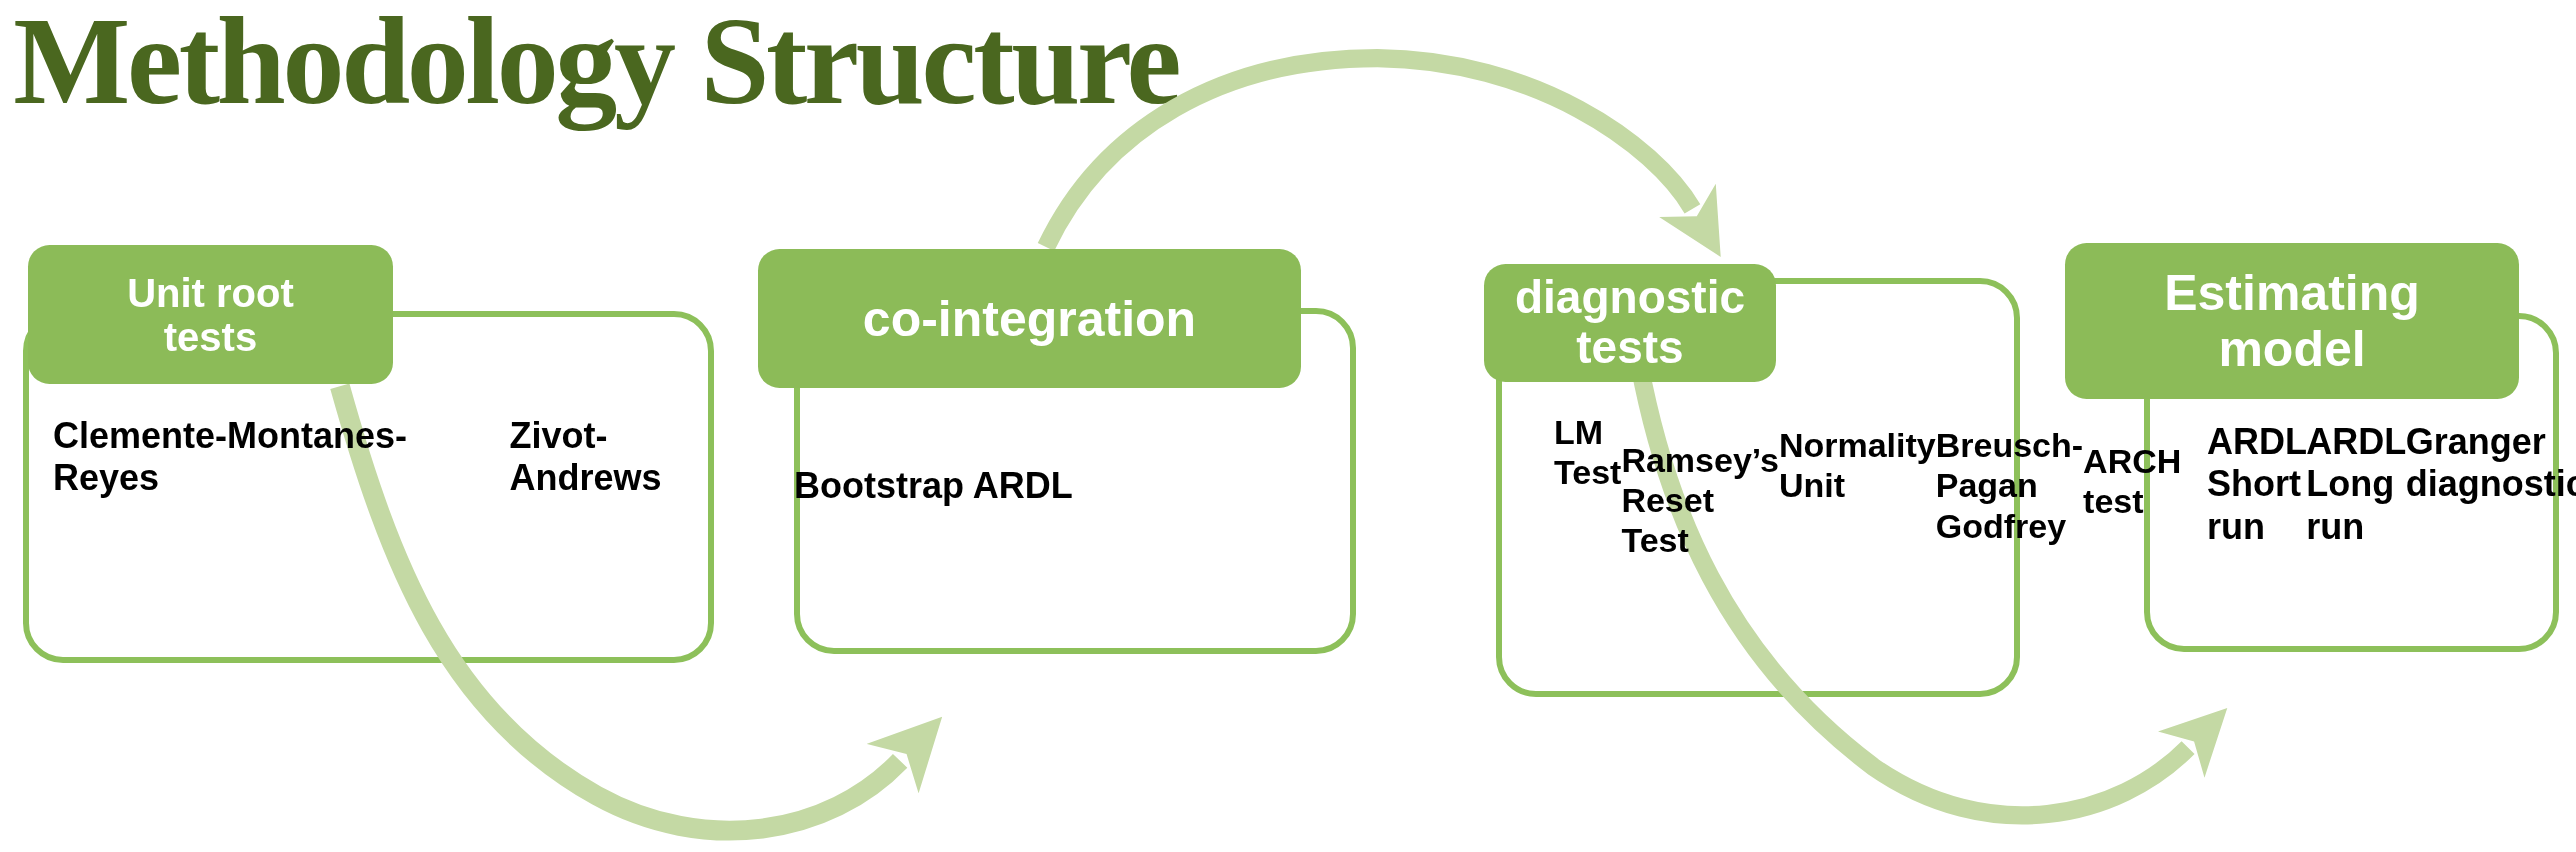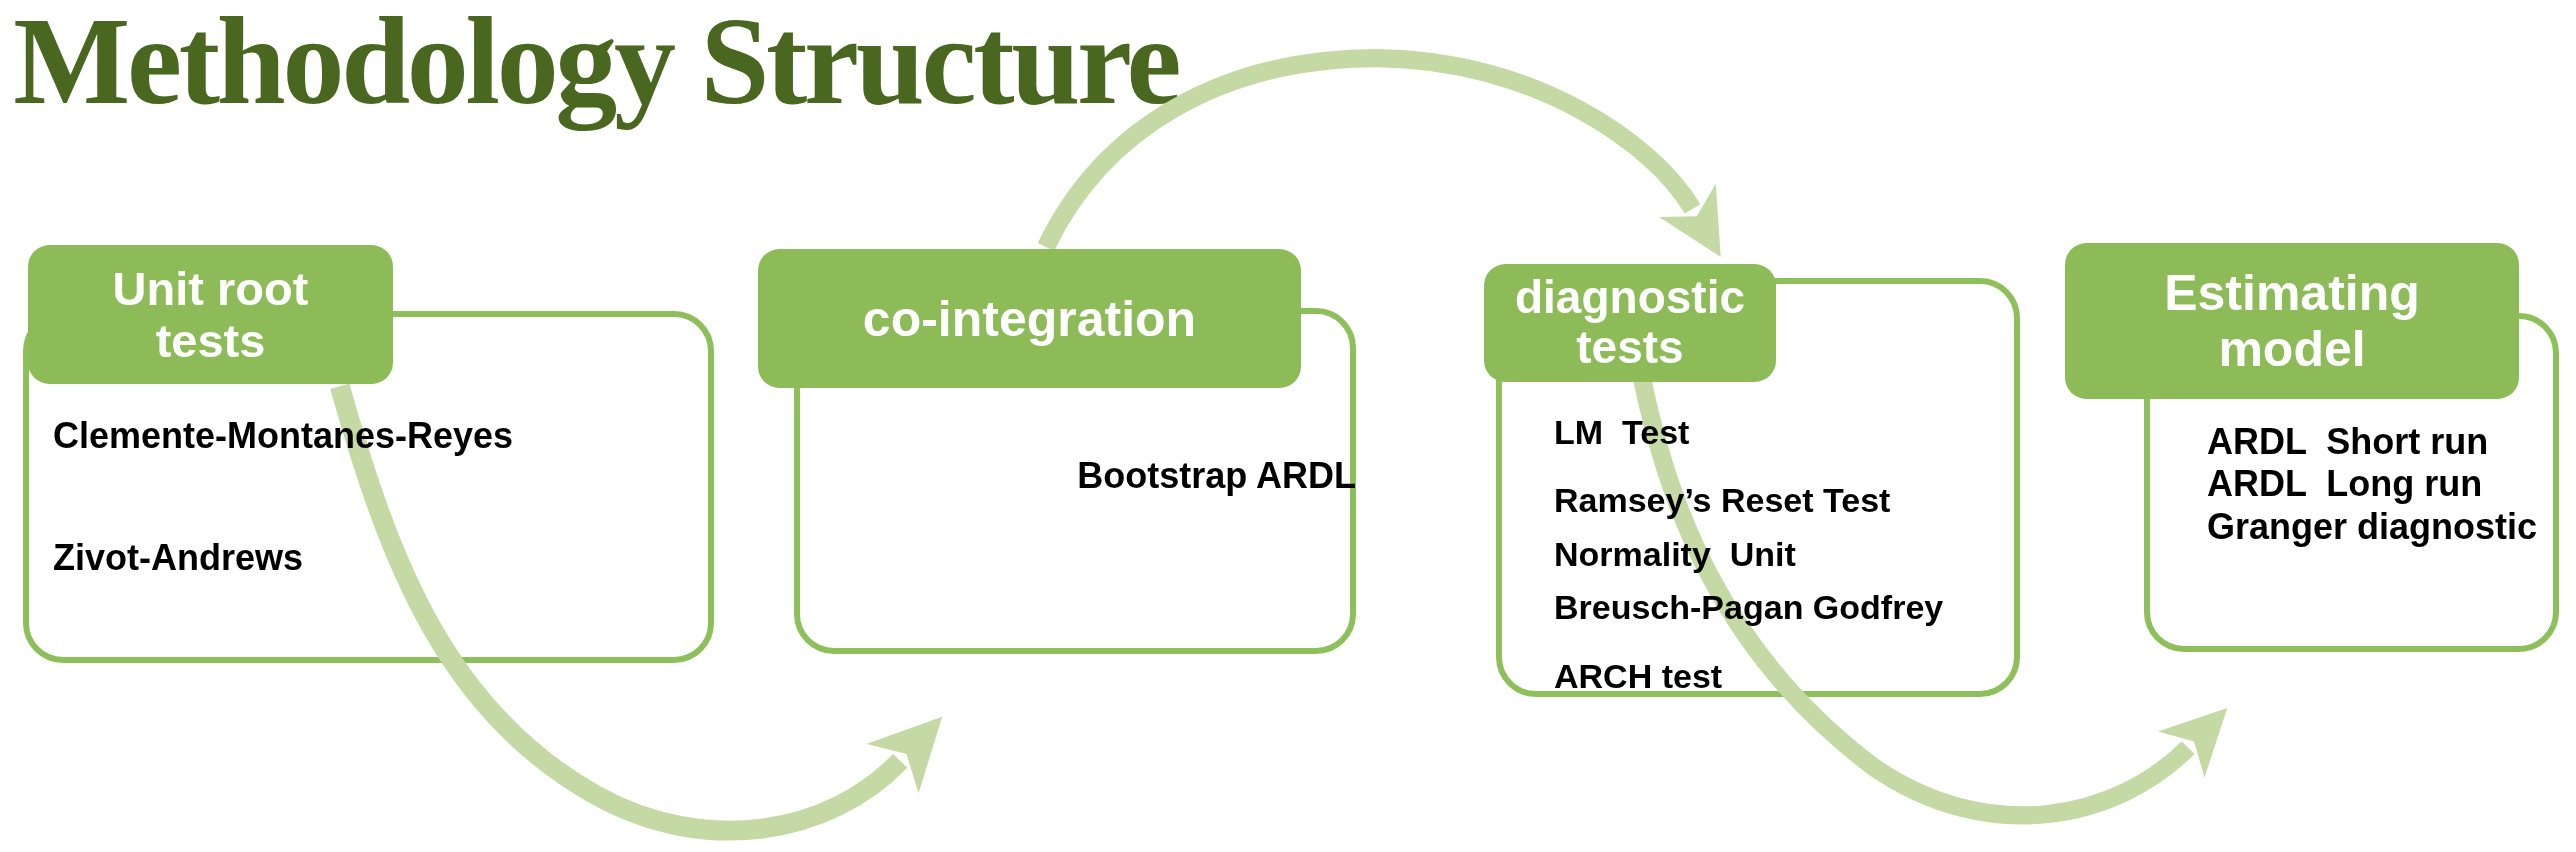--- a/index.html
+++ b/index.html
@@ -34,32 +34,32 @@
   #r4{left:2144px;top:313px;width:415px;height:339px}
 
   #arrows{position:absolute;left:0;top:0;z-index:2;pointer-events:none}
 
   .hdr{
     position:absolute;background:var(--header-fill);
     border-radius:21.5px;color:var(--header-text);
     font-weight:700;display:flex;align-items:center;justify-content:center;
     text-align:center;white-space:pre-line;z-index:3;box-sizing:border-box;
   }
-  #h1{left:28px;top:245px;width:365px;height:139px;font-size:47px;line-height:1.1}
+  #h1{left:28px;top:245px;width:365px;height:139px;font-size:40px;line-height:1.1}
   #h2{left:758px;top:249px;width:543px;height:139px;font-size:50px}
   #h3{left:1484px;top:264px;width:292px;height:118px;font-size:46px;line-height:1.08}
   #h4{left:2065px;top:243px;width:454px;height:156px;font-size:50px;line-height:1.12}
 
   .items{
-    position:absolute;z-index:4;display:flex;flex-direction:column;
+    position:absolute;z-index:4;display:flex;flex-direction:row;
     font-weight:700;color:var(--item-text);box-sizing:border-box;
   }
   .item{white-space:pre-wrap}
   #i1{left:23px;top:311px;width:691px;padding:104px 0 0 30px;gap:80px;font-size:36px;line-height:1.18}
-  #i2{left:794px;top:306px;width:562px;padding-top:149px;font-size:36px;text-align:right}
+  #i2{left:794px;top:316px;width:562px;padding-top:149px;font-size:36px;text-align:right}
   #i3{left:1496px;top:278px;width:524px;padding:134px 0 0 58px;font-size:34px;line-height:1.18}
   #i3 .item:nth-child(2){margin-top:28px}
   #i3 .item:nth-child(3){margin-top:13.3px}
   #i3 .item:nth-child(4){margin-top:13.3px}
   #i3 .item:nth-child(5){margin-top:29px}
   #i4{left:2144px;top:313px;width:415px;padding:108px 0 0 63px;font-size:36px;line-height:1.18}
 </style>
 </head>
 <body>
 

